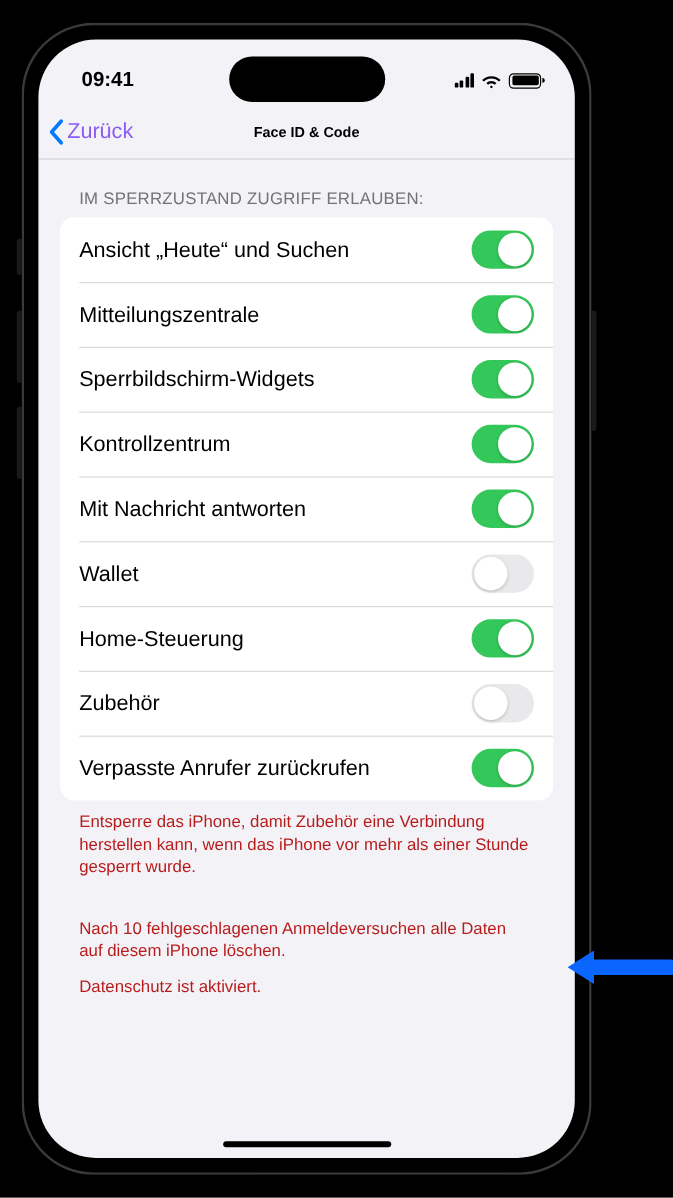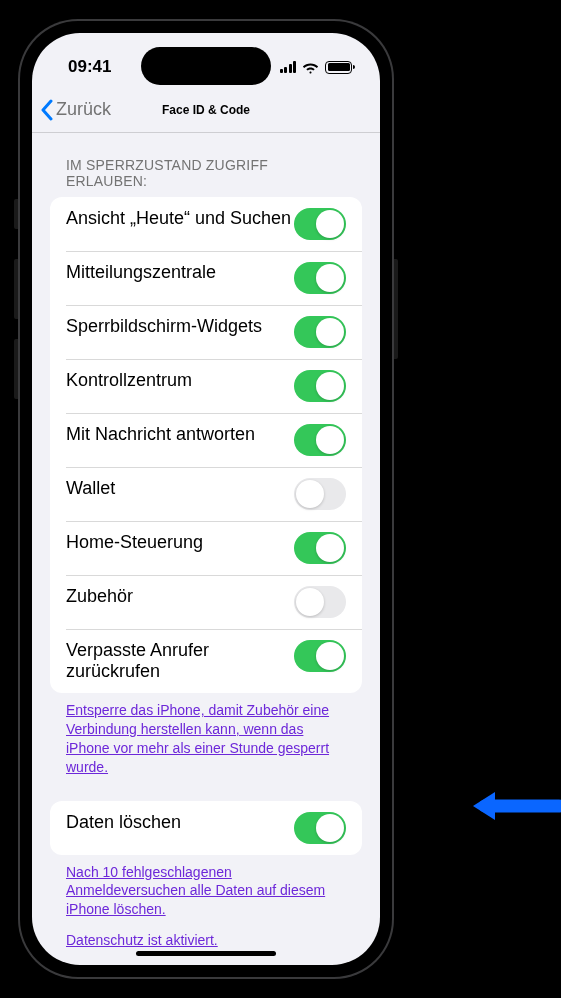--- a/index.html
+++ b/index.html
@@ -12,21 +12,21 @@
       background: #000;
       font-family: -apple-system, BlinkMacSystemFont, 'Segoe UI', Helvetica, Arial, sans-serif;
       width: 561px;
       height: 998px;
       position: relative;
       display: flex;
       align-items: center;
       justify-content: flex-start;
     }
     .phone-frame {
-      width: 376px;
+      width: 475px;
       height: 960px;
       background: #000;
       border-radius: 60px;
       padding: 14px;
       position: relative;
       margin-left: 18px;
       box-shadow: inset 0 0 0 2px #3a3a3c;
     }
     .phone-buttons-left {
       position: absolute;
@@ -130,21 +130,21 @@
       height: 46px;
       display: flex;
       align-items: center;
       padding: 0 10px;
       position: relative;
       border-bottom: 0.5px solid rgba(0,0,0,0.15);
     }
     .back-btn {
       display: flex;
       align-items: center;
-      color: #737373;
+      color: #8b5cf6;
       font-size: 18px;
       gap: 2px;
       position: absolute;
       left: 8px;
     }
     .back-chevron {
       width: 14px;
       height: 22px;
     }
     .nav-title {
@@ -167,21 +167,21 @@
       padding: 24px 16px 8px 16px;
       letter-spacing: 0.2px;
     }
     .list-group {
       background: #fff;
       border-radius: 12px;
       overflow: hidden;
     }
     .list-row {
       display: flex;
-      align-items: flex-start;
+      align-items: center;
       justify-content: space-between;
       padding: 11px 16px;
       min-height: 46px;
       position: relative;
     }
     .list-row:not(:last-child)::after {
       content: '';
       position: absolute;
       bottom: 0;
       left: 16px;
@@ -210,24 +210,23 @@
       border-radius: 50%;
       position: absolute;
       top: 2px;
       box-shadow: 0 1px 3px rgba(0,0,0,0.2);
       transition: left 0.2s;
     }
     .toggle.on .toggle-knob { left: 22px; }
     .toggle.off .toggle-knob { left: 2px; }
     .section-footer {
       font-size: 14px;
-      color: #6d28d9;
+      color: #b91c1c;
       padding: 8px 16px 0 16px;
       line-height: 1.35;
-      text-decoration: underline;
     }
     .section-spacer { height: 24px; }
     .home-indicator {
       position: absolute;
       bottom: 9px;
       left: 50%;
       transform: translateX(-50%);
       width: 140px;
       height: 5px;
       background: #000;
@@ -351,28 +350,20 @@
             <div class="toggle on">
               <div class="toggle-knob"></div>
             </div>
           </div>
         </div>
 
       <div class="section-footer">Entsperre das iPhone, damit Zubehör eine Verbindung herstellen kann, wenn das iPhone vor mehr als einer Stunde gesperrt wurde.</div>
 
       <div class="section-spacer"></div>
 
-      <div class="list-group" id="group2">
-          <div class="list-row">
-            <div class="row-label">Daten löschen</div>
-            <div class="toggle on">
-              <div class="toggle-knob"></div>
-            </div>
-          </div>
-        </div>
 
       <div class="section-footer">Nach 10 fehlgeschlagenen Anmeldeversuchen alle Daten auf diesem iPhone löschen.</div>
       <div class="section-footer" style="padding-top:12px;">Datenschutz ist aktiviert.</div>
 
     </div>
 
     <div class="home-indicator"></div>
   </div>
 </div>
 

